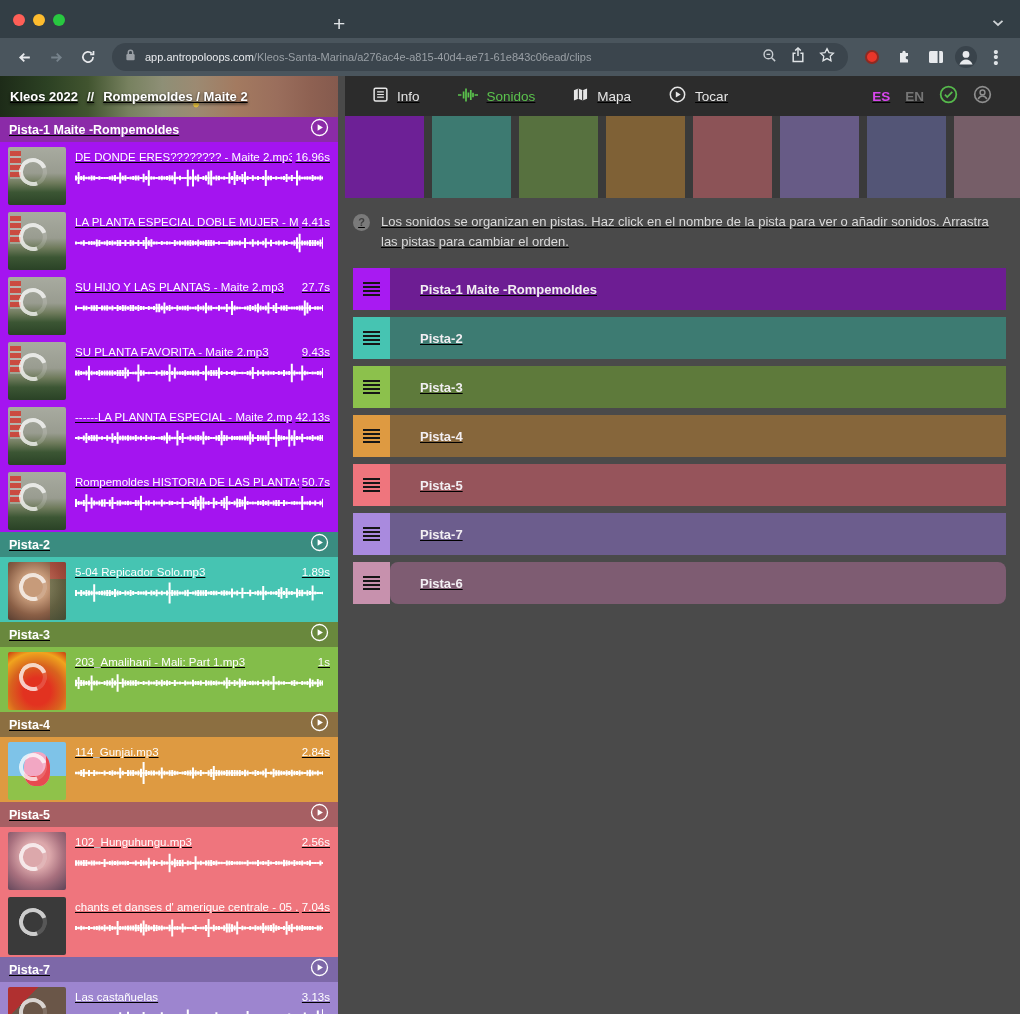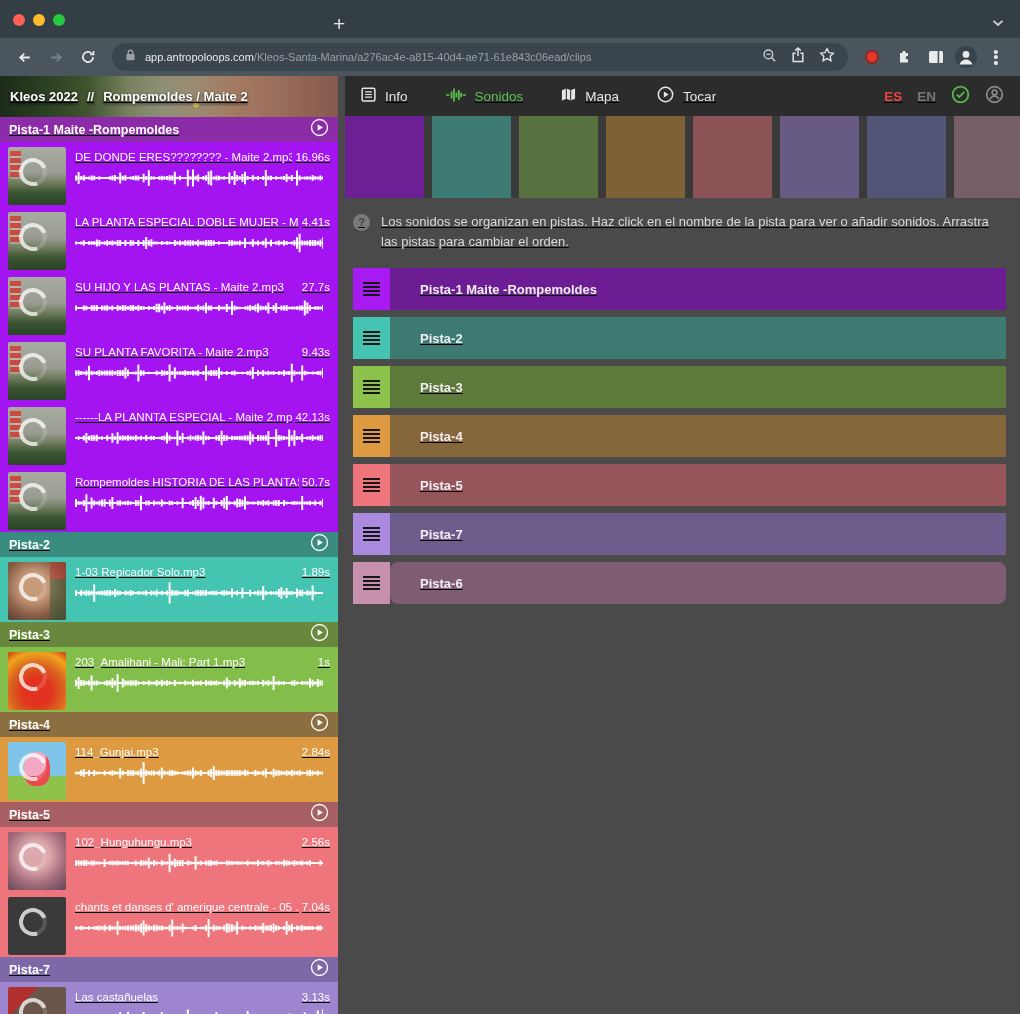--- a/index.html
+++ b/index.html
@@ -67,26 +67,26 @@
     background:linear-gradient(180deg,#b23a33 0 30%,#3f5d3a 30% 100%); opacity:.55; }
   .art-elmo-fire { background:radial-gradient(circle at 50% 68%,#e23220 0 28%,#d8641e 55%,#f0a41e 80%,#c83a10 100%); }
   .art-peppa-pig { background:linear-gradient(180deg,#7ec3e8 0 58%,#8fc24a 58% 100%); }
   .art-peppa-pig::before { content:""; position:absolute; left:16px; top:10px; width:26px; height:34px;
     border-radius:45% 45% 40% 40%; background:#f2a7c3; box-shadow:inset -4px -10px 0 #e84a50; }
   .art-face-closeup { background:radial-gradient(circle at 48% 40%,#dca8ab 0 30%,#a8707e 60%,#5f4458 100%); }
   .art-dark-spinner { background:#3a3a3a; }
   .art-santa-man { background:linear-gradient(135deg,#b03030 0 26%,#6a5648 26% 70%,#463a32 100%); }
 
   
-  .topnav { height:40px; background:#2c2c2c; display:flex; align-items:center; padding:0 16px; gap:38px; }
+  .topnav { height:40px; background:#2c2c2c; display:flex; align-items:center; padding:0 28px; gap:38px; }
   .nav-item { display:flex; align-items:center; gap:9px; font-size:13.5px; color:#e6e6e6; }
   .nav-item.active { color:#5bc34d; }
   .nav-right { margin-left:auto; display:flex; align-items:center; gap:15px; }
   .lang { font-size:13.5px; font-weight:bold; }
-  .lang.es { color:#ef4444; } .lang.en { color:#767676; }
+  .lang.es { color:#d946ef; } .lang.en { color:#767676; }
 
   .swatches { height:82px; background:#3a3a3a; display:flex; gap:8px; overflow:hidden; }
   .swatch { width:79px; height:82px; flex-shrink:0; }
 
   .help { display:flex; gap:11px; margin:14px 22px 0 8px; color:#dadada; font-size:13px; line-height:1.5; }
   .help-icon { width:17px; height:17px; border-radius:50%; background:#7a7a7a; color:#3f3f3f; font-weight:bold;
     font-size:11px; display:flex; align-items:center; justify-content:center; flex-shrink:0; margin-top:2px; }
 
   .rows { margin:17px 14px 0 8px; }
   .trow { height:42px; display:flex; margin-bottom:7px; }
@@ -309,21 +309,21 @@
               </svg>
       </span>
     </div>
     <div style="background: rgb(70, 196, 178);">
             <div class="clip">
     <div class="thumb art-man-portrait">
                 <span class="ring"></span>
               </div>
     <div class="clip-main">
       <div class="clip-top">
-        <span class="clip-title">1-03 Repicador Solo.mp3</span>
+        <span class="clip-title">5-04 Repicador Solo.mp3</span>
         <span class="clip-dur">1.89s</span>
       </div>
       <span class="wave"><svg width="248" height="24">
                     <line x1="0" x2="248" y1="12" y2="12" stroke="#fff" stroke-width="1.6"></line>
                     <path d="M1.0 9.1L1.0 14.9M3.6 10.8L3.6 13.2M6.2 9.1L6.2 14.9M8.8 10.3L8.8 13.7M11.4 9.1L11.4 14.9M14.0 9.4L14.0 14.6M16.6 9.8L16.6 14.2M19.2 3.2L19.2 20.8M21.8 10.5L21.8 13.5M24.4 10.0L24.4 14.0M27.0 9.7L27.0 14.3M29.6 9.6L29.6 14.4M32.2 9.1L32.2 14.9M34.8 9.0L34.8 15.0M37.4 9.9L37.4 14.1M40.0 8.0L40.0 16.0M42.6 9.4L42.6 14.6M45.2 10.0L45.2 14.0M47.8 11.0L47.8 13.0M50.4 9.4L50.4 14.6M53.0 10.3L53.0 13.7M55.6 9.1L55.6 14.9M58.2 9.9L58.2 14.1M60.8 10.9L60.8 13.1M63.4 10.1L63.4 13.9M66.0 10.5L66.0 13.5M68.6 10.3L68.6 13.7M71.2 9.4L71.2 14.6M73.8 11.1L73.8 12.9M76.4 9.6L76.4 14.4M79.0 10.2L79.0 13.8M81.6 8.8L81.6 15.2M84.2 10.7L84.2 13.3M86.8 9.7L86.8 14.3M89.4 10.8L89.4 13.2M92.0 9.5L92.0 14.5M94.6 1.6L94.6 22.4M97.2 9.1L97.2 14.9M99.8 9.5L99.8 14.5M102.4 9.3L102.4 14.7M105.0 10.6L105.0 13.4M107.6 10.5L107.6 13.5M110.2 9.2L110.2 14.8M112.8 8.8L112.8 15.2M115.4 11.1L115.4 12.9M118.0 10.6L118.0 13.4M120.6 9.4L120.6 14.6M123.2 9.1L123.2 14.9M125.8 9.2L125.8 14.8M128.4 9.2L128.4 14.8M131.0 8.9L131.0 15.1M133.6 10.4L133.6 13.6M136.2 10.0L136.2 14.0M138.8 9.8L138.8 14.2M141.4 9.8L141.4 14.2M144.0 10.9L144.0 13.1M146.6 9.7L146.6 14.3M149.2 9.2L149.2 14.8M151.8 9.7L151.8 14.3M154.4 10.3L154.4 13.7M157.0 7.6L157.0 16.4M159.6 10.4L159.6 13.6M162.2 9.5L162.2 14.5M164.8 11.0L164.8 13.0M167.4 6.7L167.4 17.3M170.0 11.1L170.0 12.9M172.6 11.1L172.6 12.9M175.2 8.8L175.2 15.2M177.8 11.0L177.8 13.0M180.4 10.3L180.4 13.7M183.0 9.4L183.0 14.6M185.6 9.7L185.6 14.3M188.2 5.0L188.2 19.0M190.8 9.7L190.8 14.3M193.4 10.8L193.4 13.2M196.0 10.2L196.0 13.8M198.6 10.6L198.6 13.4M201.2 10.0L201.2 14.0M203.8 8.1L203.8 15.9M206.4 6.3L206.4 17.7M209.0 10.1L209.0 13.9M211.6 7.1L211.6 16.9M214.2 10.3L214.2 13.7M216.8 10.1L216.8 13.9M219.4 10.7L219.4 13.3M222.0 7.4L222.0 16.6M224.6 9.0L224.6 15.0M227.2 8.8L227.2 15.2M229.8 10.8L229.8 13.2M232.4 9.3L232.4 14.7M235.0 9.9L235.0 14.1M237.6 4.4L237.6 19.6M240.2 10.5L240.2 13.5M242.8 10.9L242.8 13.1M245.4 10.9L245.4 13.1M248.0 10.8L248.0 13.2" stroke="#fff" stroke-width="2"></path>
                   </svg></span>
     </div>
   </div>
           </div>
   </section>

